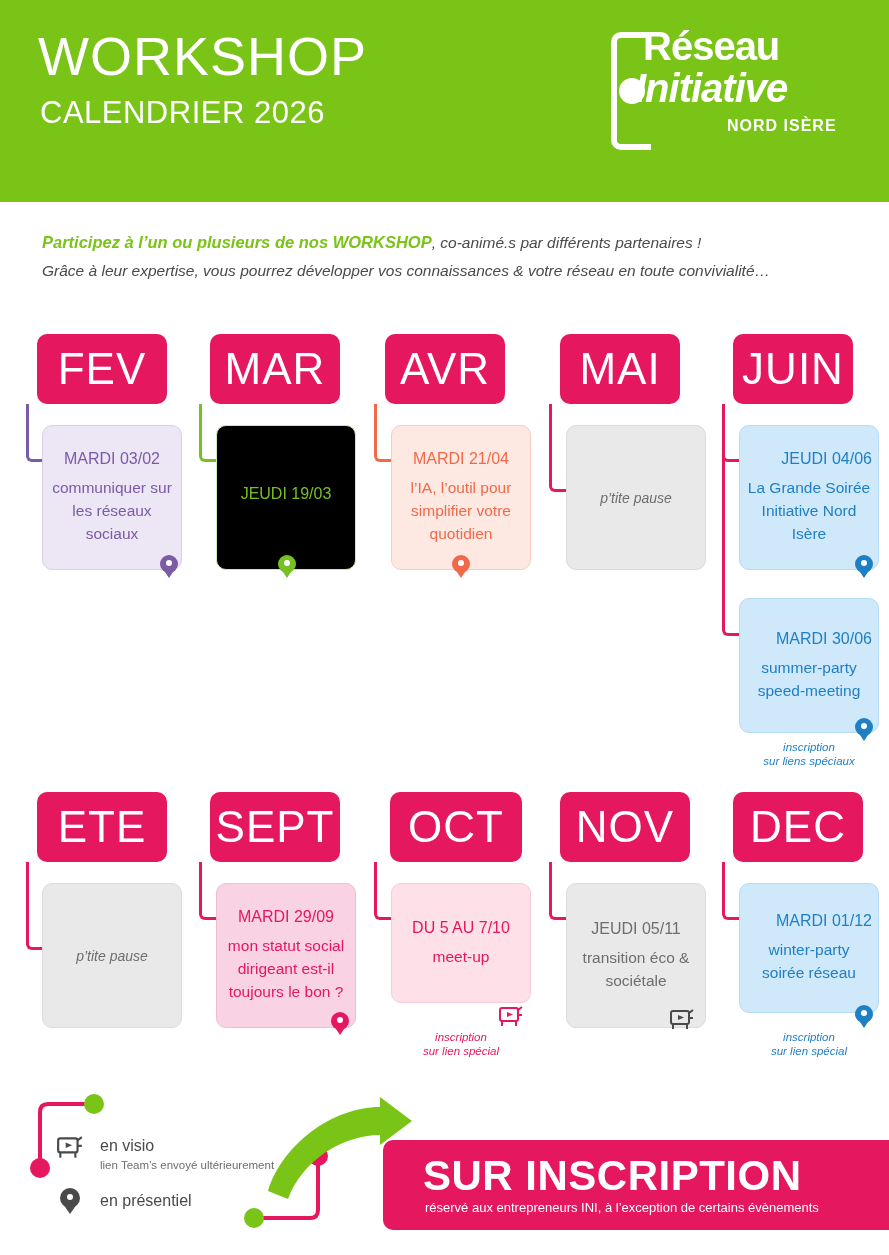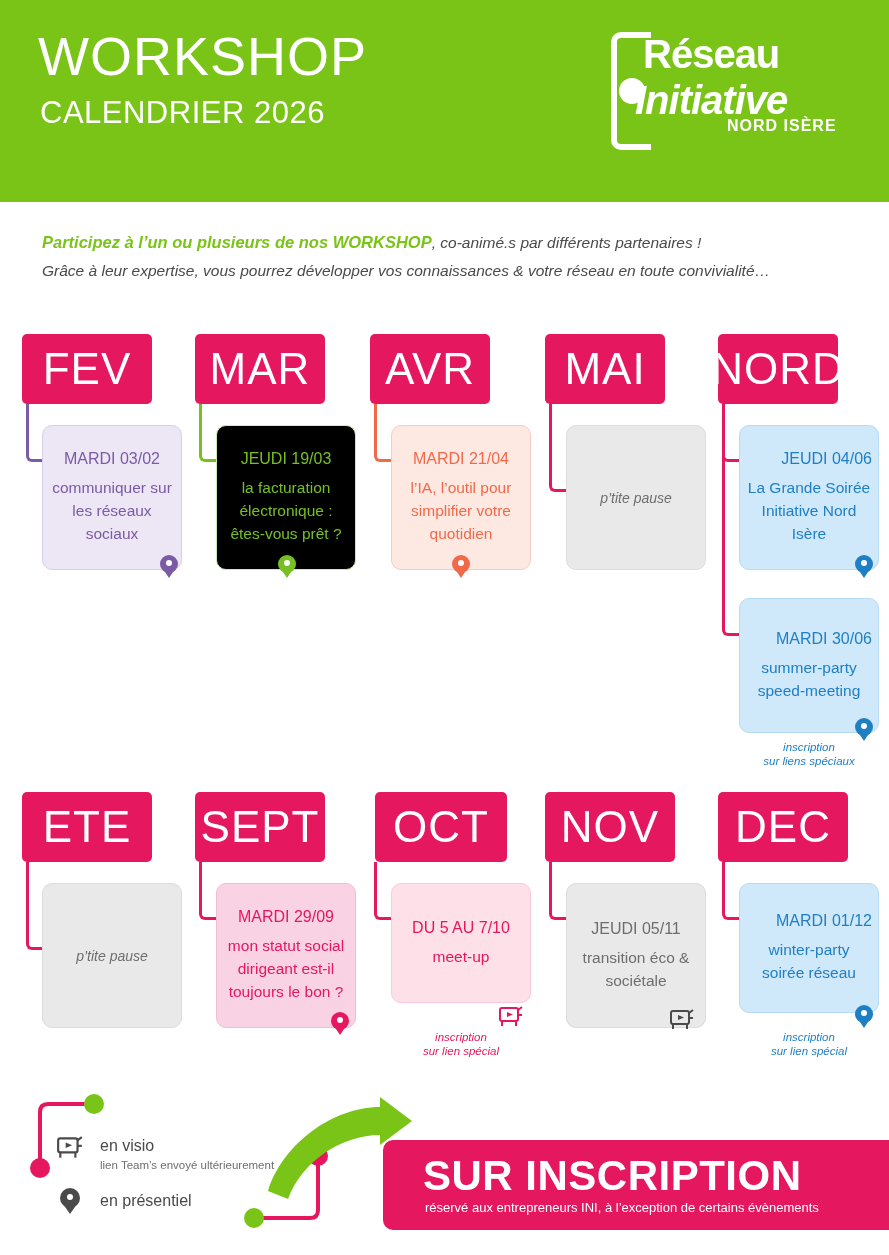--- a/index.html
+++ b/index.html
@@ -24,26 +24,26 @@
   }
   .header-subtitle{
     position:absolute;left:40px;top:95px;
     color:#ffffff;font-size:31px;font-weight:300;letter-spacing:0.5px;
     font-family:"Liberation Sans", sans-serif;
   }
   .logo{
     position:absolute;right:42px;top:24px;width:240px;height:120px;
   }
   .logo-reseau{
-    position:absolute;left:36px;top:8px;color:#fff;font-size:40px;font-weight:bold;
+    position:absolute;left:36px;top:0;color:#fff;font-size:40px;font-weight:bold;
     font-family:"Liberation Sans", sans-serif;letter-spacing:-1px;
   }
   .logo-initiative{
     position:absolute;left:28px;top:42px;color:#fff;font-size:40px;font-weight:bold;
-    font-style:italic;font-family:"Liberation Sans", sans-serif;letter-spacing:-1px;margin-top:12px;
+    font-style:italic;font-family:"Liberation Sans", sans-serif;letter-spacing:-1px;
   }
   .logo-nord{
     position:absolute;left:120px;top:93px;color:#fff;font-size:16px;font-weight:bold;
     font-family:"Liberation Sans", sans-serif;letter-spacing:1px;
   }
   .logo-bracket{
     position:absolute;left:4px;top:8px;width:40px;height:118px;
     border-left:6px solid #fff;border-top:6px solid #fff;border-bottom:6px solid #fff;
     border-radius:10px 0 0 10px;
     box-sizing:border-box;
@@ -56,25 +56,26 @@
   
   .intro{
     position:absolute;left:42px;top:228px;width:760px;
     font-family:"Liberation Sans", sans-serif;
     font-style:italic;font-size:15.5px;color:#4a4a4a;line-height:28px;
   }
   .intro b{color:#7ac418;font-weight:bold;font-size:16.5px;}
 
   
   .month{
-    position:absolute;background:#e5175e;border-radius:5px;
+    position:absolute;background:#e5175e;border-radius:10px;
     color:#ffffff;font-family:"Liberation Sans", sans-serif;
     font-size:44px;font-weight:300;letter-spacing:1px;
     display:flex;align-items:center;justify-content:center;
     height:70px;
+    margin-left:15px;
   }
 
   
   .card{
     position:absolute;border-radius:10px;
     font-family:"Liberation Sans", sans-serif;
     text-align:center;box-sizing:border-box;
     display:flex;flex-direction:column;align-items:center;justify-content:center;
     padding:8px 6px;
   }
@@ -151,42 +152,41 @@
   <div>
     <b>Participez à l’un ou plusieurs de nos WORKSHOP</b><span>, co-animé.s par différents partenaires !</span>
   </div>
   <div>Grâce à leur expertise, vous pourrez développer vos connaissances &amp; votre réseau en toute convivialité…</div>
 </div>
 
 <div class="month" style="left:22px;top:334px;width:130px;">FEV</div>
 <div class="month" style="left:195px;top:334px;width:130px;">MAR</div>
 <div class="month" style="left:370px;top:334px;width:120px;">AVR</div>
 <div class="month" style="left:545px;top:334px;width:120px;">MAI</div>
-<div class="month" style="left:718px;top:334px;width:120px;">NORD</div>
+<div class="month" style="left:718px;top:334px;width:120px;">JUIN</div>
 
 <div class="conn" style="left:26px;top:404px;width:22px;height:58px;border-left:3px solid #7b5aa6;border-bottom:3px solid #7b5aa6;border-radius:0 0 0 6px;"></div>
 <div class="conn" style="left:199px;top:404px;width:22px;height:58px;border-left:3px solid #76c023;border-bottom:3px solid #76c023;border-radius:0 0 0 6px;"></div>
 <div class="conn" style="left:374px;top:404px;width:22px;height:58px;border-left:3px solid #f2694a;border-bottom:3px solid #f2694a;border-radius:0 0 0 6px;"></div>
 <div class="conn" style="left:549px;top:404px;width:22px;height:88px;border-left:3px solid #e5175e;border-bottom:3px solid #e5175e;border-radius:0 0 0 6px;"></div>
 <div class="conn" style="left:722px;top:404px;width:22px;height:58px;border-left:3px solid #e5175e;border-bottom:3px solid #e5175e;border-radius:0 0 0 6px;"></div>
 <div class="conn" style="left:722px;top:404px;width:22px;height:232px;border-left:3px solid #e5175e;border-bottom:3px solid #e5175e;border-radius:0 0 0 6px;"></div>
 
 <div class="card purple" style="left:42px;top:425px;width:140px;height:145px;">
   <div class="d">MARDI 03/02</div>
   <div class="t">communiquer sur les réseaux sociaux</div>
 </div>
 <div class="pin" style="left:160px;top:555px;">
   <div class="head" style="background:#7b5aa6;"></div>
   <div class="tip" style="border-top-color:#7b5aa6;"></div>
   <div class="hole"></div>
 </div>
 
 <div class="card green" style="left:216px;top:425px;width:140px;height:145px;">
   <div class="d">JEUDI 19/03</div>
-  <div class="t">la facturation électronique : êtes-vous prêt ?</div>
 </div>
 <div class="pin" style="left:278px;top:555px;">
   <div class="head" style="background:#76c023;"></div>
   <div class="tip" style="border-top-color:#76c023;"></div>
   <div class="hole"></div>
 </div>
 
 <div class="card orange" style="left:391px;top:425px;width:140px;height:145px;">
   <div class="d">MARDI 21/04</div>
   <div class="t">l’IA, l’outil pour simplifier votre quotidien</div>

